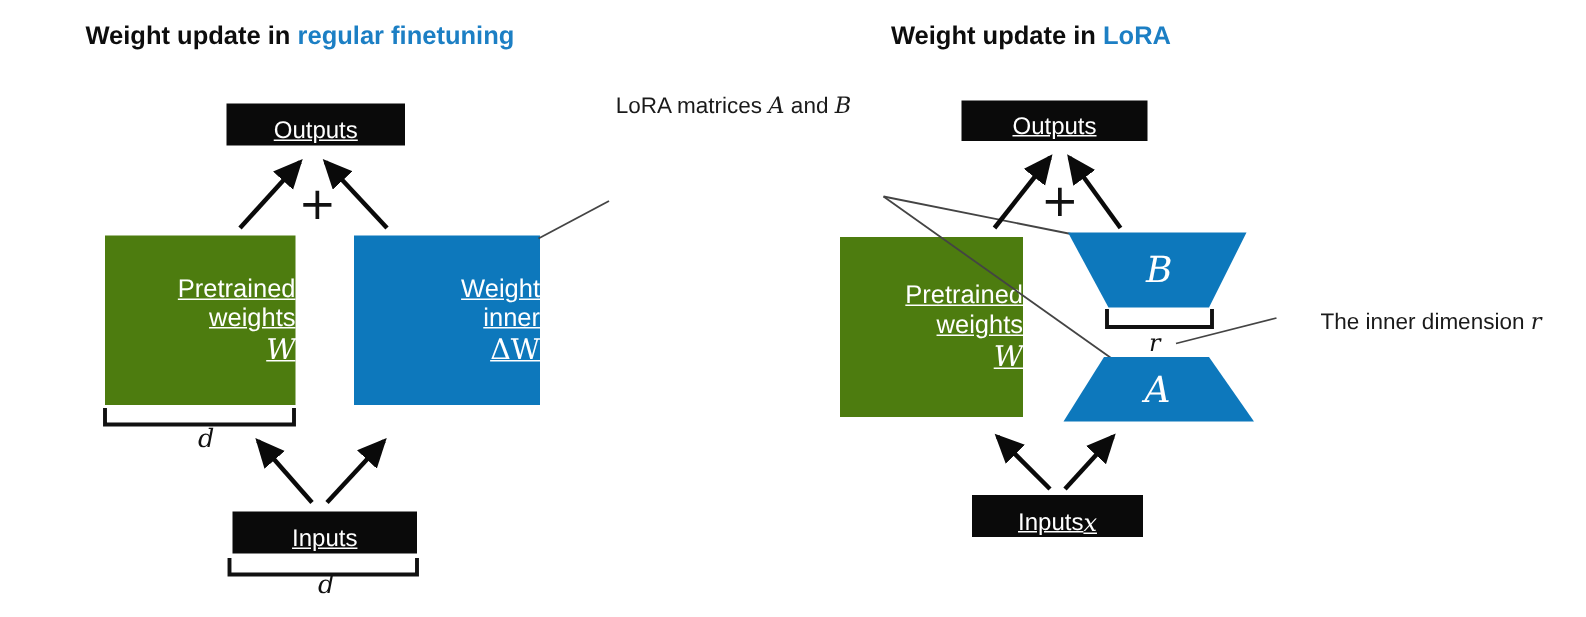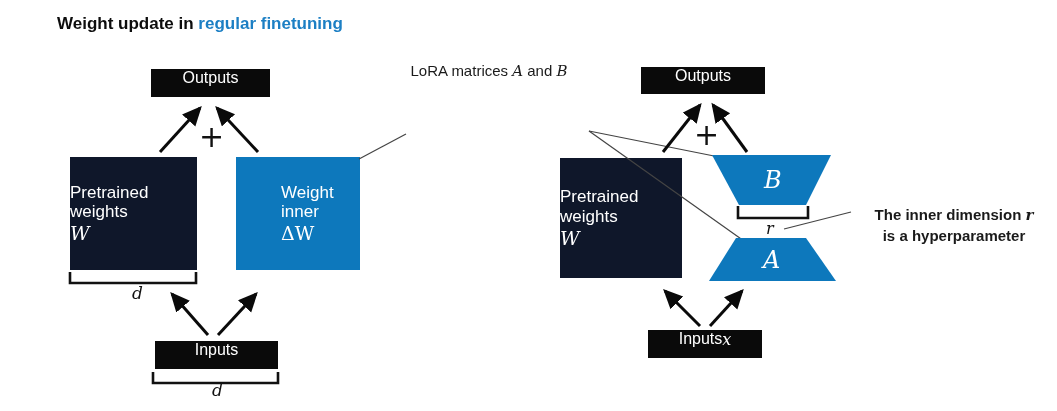--- a/index.html
+++ b/index.html
@@ -1,43 +1,46 @@
 <!DOCTYPE html>
 <html><head>
 <meta charset="utf-8">
 <style>
   html,body{margin:0;padding:0;background:#ffffff;}
   body{width:1057px;height:411px;position:relative;overflow:hidden;
        font-family:"Liberation Sans",sans-serif;}
   .stage{position:absolute;left:0;top:0;width:1057px;height:304px;}
   .title{position:absolute;font-weight:bold;font-size:17px;color:#0d0d0d;white-space:nowrap;}
   .title .accent{color:#1c7fc4;}
-  .box{position:absolute;display:flex;align-items:flex-start;justify-content:center;
-       box-sizing:border-box;text-align:center;}
+  .box{position:absolute;display:flex;align-items:flex-end;justify-content:center;
+       box-sizing:border-box;text-align:center;text-decoration:underline;}
   .black{background:#0a0a0a;color:#ffffff;font-size:16px;}
-  .gray{background:#0f172a;color:#ffffff;font-size:17px;line-height:1.16;}
+  .gray{background:#4d7c0f;color:#ffffff;font-size:17px;line-height:1.16;}
   .blue{background:#0d78bc;color:#ffffff;font-size:17px;line-height:1.16;padding-left:45px;}
   .mi{font-family:"DejaVu Serif",serif;font-style:italic;}
   .mu{font-family:"DejaVu Serif",serif;font-style:normal;}
   .plus{position:absolute;font-family:"DejaVu Sans",sans-serif;font-size:30px;color:#111;
         line-height:1;}
   .note{position:absolute;font-size:15px;color:#1a1a1a;line-height:1.30;text-align:center;}
   .lbl{position:absolute;font-size:15px;color:#111;}
   svg{position:absolute;left:0;top:0;overflow:visible;}
   .brk{stroke:#111;stroke-width:2.6;fill:none;}
   .thin{stroke:#444;stroke-width:1.2;fill:none;}
   .ar{stroke:#0a0a0a;stroke-width:3;fill:none;}
 </style>
 </head>
 <body>
 
 <div class="stage">
 
   <div class="title" style="left:57px;top:14px;">
     <span>Weight update in </span><span class="accent">regular finetuning</span>
+  </div>
+  <div class="title" style="left:594px;top:14px;">
+    <span>Weight update in </span><span class="accent">LoRA</span>
   </div>
 
   <div class="box black" style="left:151px;top:69px;width:119px;height:28px;">
     <span>Outputs</span>
   </div>
 
   <div class="plus" style="left:199px;top:122px;">+</div>
 
   <div class="box gray" style="left:70px;top:157px;width:127px;height:113px;flex-direction:column;">
     <span>Pretrained</span>
@@ -76,25 +79,24 @@
     <span class="mi" style="font-size:19px;">W</span>
   </div>
 
   <div class="box black" style="left:648px;top:330px;width:114px;height:28px;">
     <span>Inputs </span>
       <span class="mi">x</span>
   </div>
 
   <div class="lbl mi" style="left:766px;top:219px;font-size:16px;">r</div>
 
-  <div class="note" style="left:854px;top:205px;width:200px;font-weight:bold;">
+  <div class="note" style="left:854px;top:205px;width:200px;">
     <div>
       <span>The inner dimension </span><span class="mi">r</span>
     </div>
-    <div>is a hyperparameter</div>
   </div>
 
   <svg width="1057" height="411">
     <defs>
       <marker id="ah" markerWidth="7" markerHeight="7" refX="5.6" refY="3" orient="auto">
         <path d="M0,0 L6.5,3 L0,6 z" fill="#0a0a0a"></path>
       </marker>
     </defs>
 
     <line class="ar" x1="160" y1="152" x2="200" y2="108" marker-end="url(#ah)"></line>

